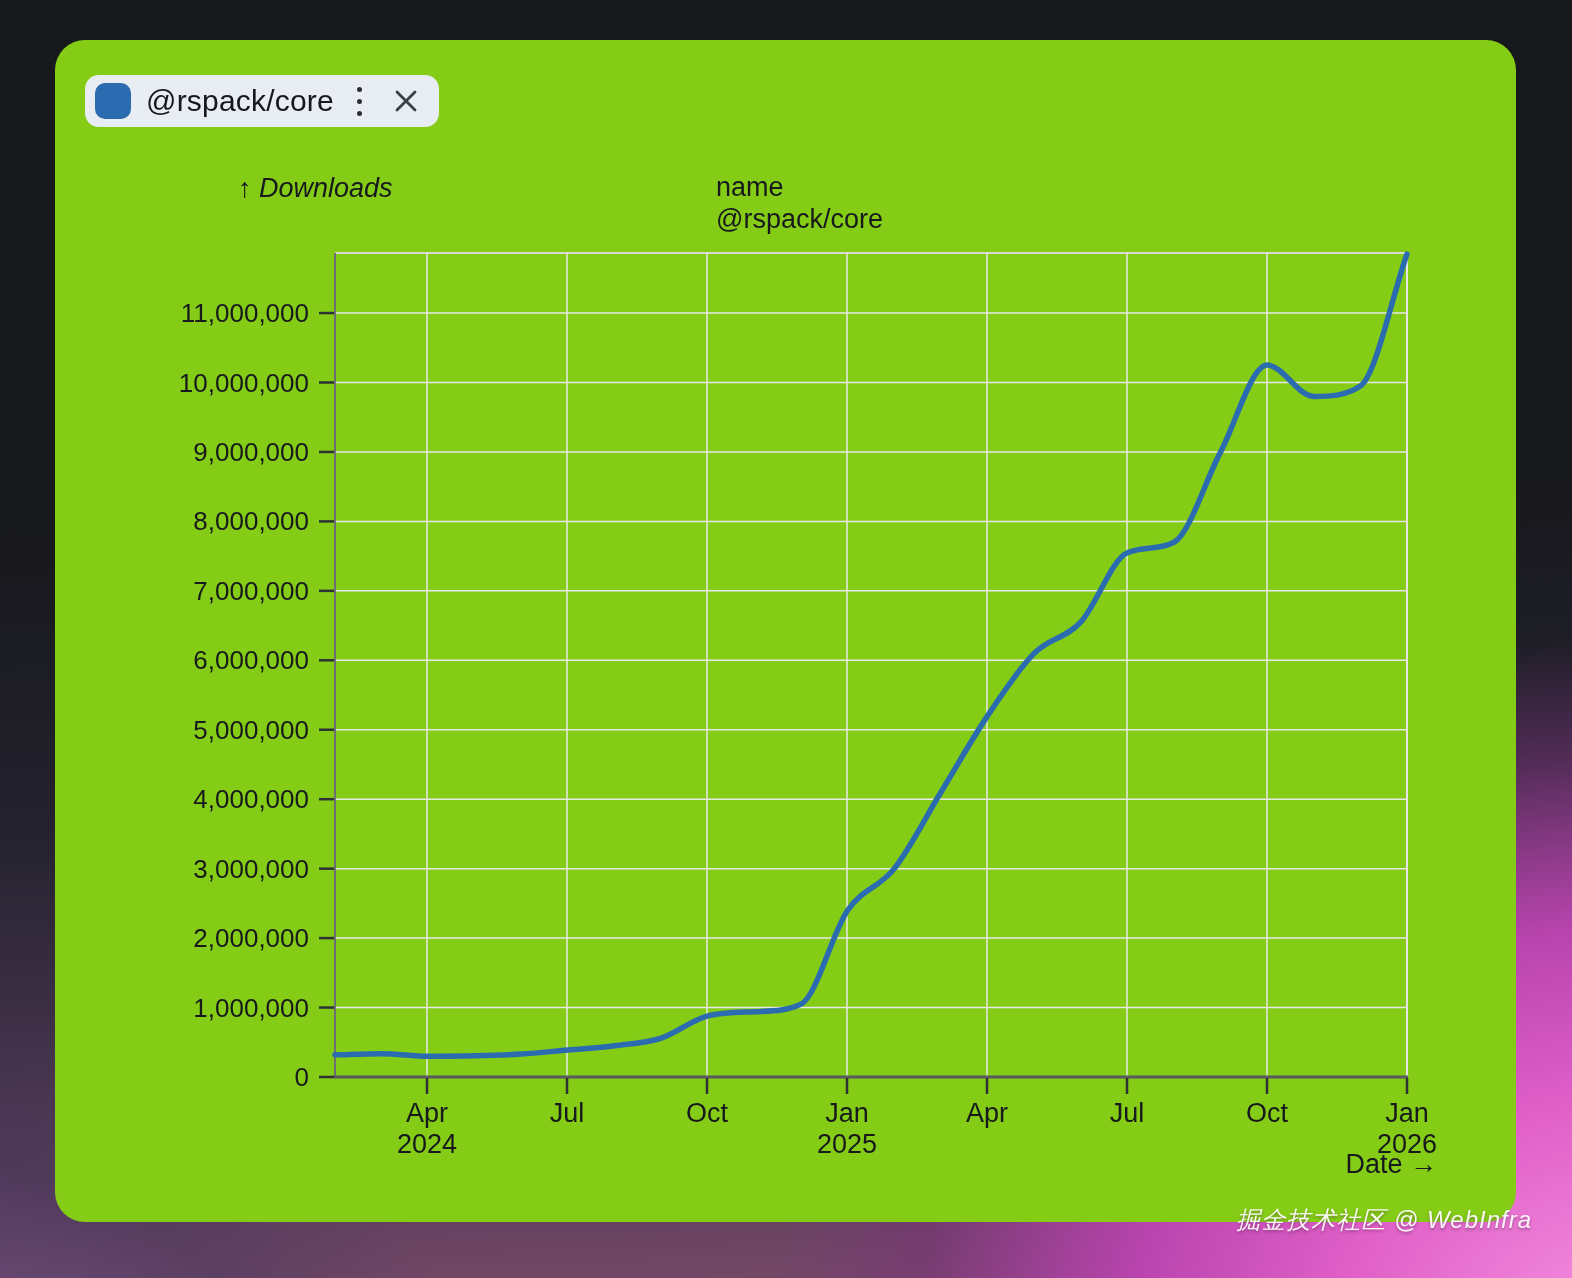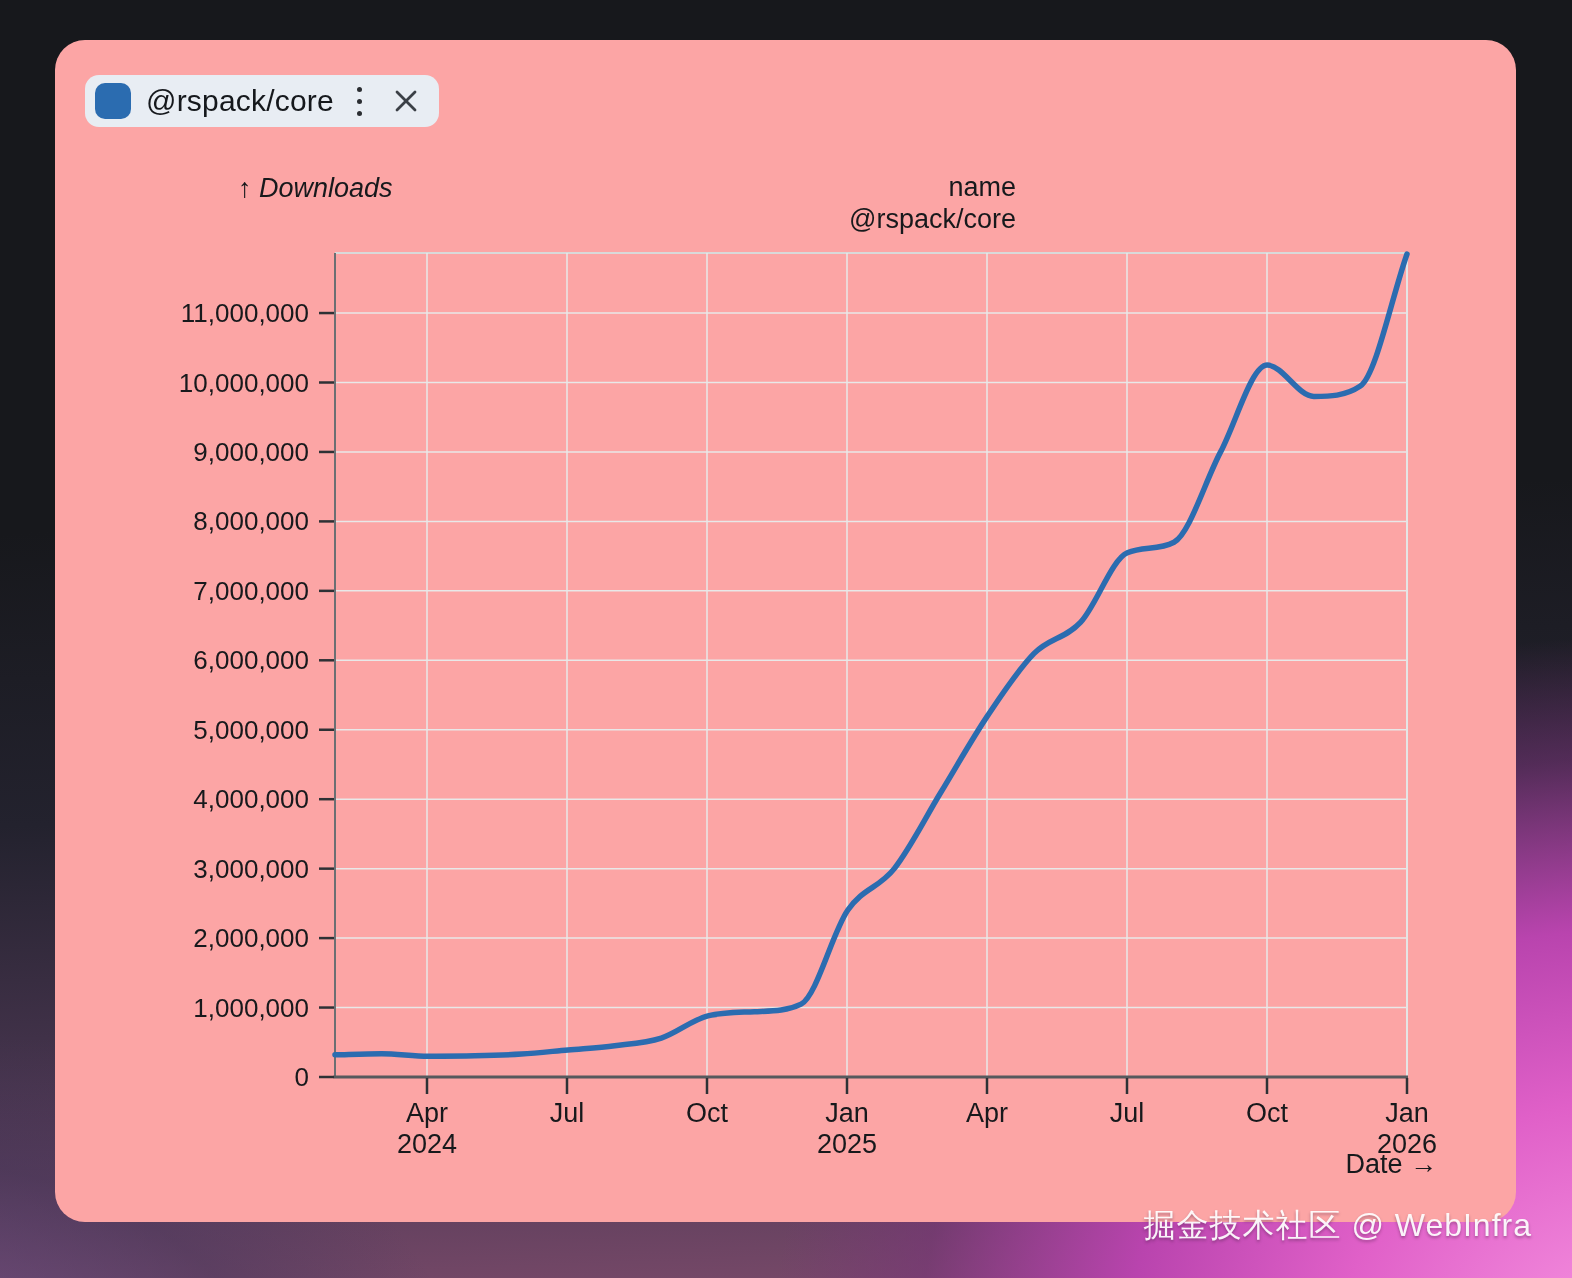--- a/index.html
+++ b/index.html
@@ -8,42 +8,43 @@
     font-family:"Liberation Sans", sans-serif;
     background-color:#17181c;
     background-image:
       radial-gradient(1050px 860px at 104% 105%, #f795e2 0%, #e060c8 28%, #b944ae 48%, rgba(122,52,122,0.55) 68%, rgba(40,30,50,0) 82%),
       radial-gradient(760px 540px at -6% 112%, rgba(122,92,162,0.55) 0%, rgba(62,52,92,0.38) 50%, rgba(0,0,0,0) 75%),
       linear-gradient(178deg, #17181c 0%, #17181c 40%, #23222e 62%, #403148 78%, #64415f 92%, #7a4a6a 100%);
     position:relative;
   }
   .card {
     position:absolute; left:55px; top:40px; width:1461px; height:1182px;
-    background:#fca5a5; border-radius:30px;
+    background:#84cc16; border-radius:30px;
   }
   .chip {
     position:absolute; left:30px; top:35px; height:52px;
     display:flex; align-items:center; gap:15px;
     background:#e8edf3; border-radius:14px; padding:0 18px 0 10px;
     cursor:default;
   }
   .chip-swatch { width:36px; height:36px; border-radius:10px; background:#2b6cb0; }
   .chip-label { font-size:30px; font-weight:500; color:#15181c; letter-spacing:0.2px; }
   .kebab { display:flex; flex-direction:column; gap:7px; padding:6px 8px; }
   .kebab .dot { width:5px; height:5px; border-radius:50%; background:#2a2d31; }
   .close-x { margin-left:6px; display:flex; align-items:center; }
   .axis-title { position:absolute; font-size:27px; color:#17191c; }
   .ylabel-title { left:183px; top:133px;font-style:italic; }
-  .chart-title { left:661px; top:131px; width:300px; text-align:right; line-height:32px; }
+  .chart-title { left:661px; top:131px; width:300px; text-align:left; line-height:32px; }
   .chart-svg { position:absolute; left:0; top:0; }
   .watermark {
     position:absolute; right:40px; top:1204px; z-index:5;
-    font-size:32px; letter-spacing:1px;
+    font-size:24px; letter-spacing:1px;
     color:rgba(255,255,255,0.93);
     text-shadow:0 2px 3px rgba(80,35,75,0.45);
+    font-style:italic;
   }
 </style>
 </head>
 <body>
 
 <div class="card">
 
   <div class="chip">
     <div class="chip-swatch" style="background: rgb(43, 108, 176);"></div>
     <span class="chip-label">@rspack/core</span>

